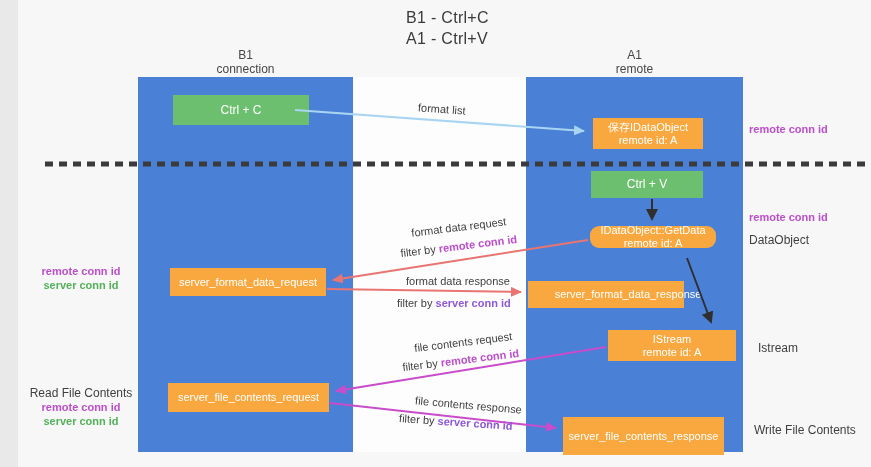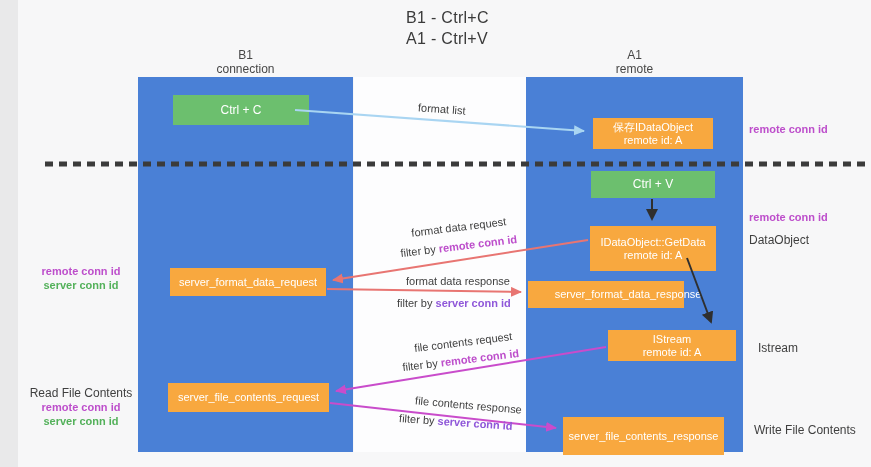--- a/index.html
+++ b/index.html
@@ -101,30 +101,30 @@
   </div>
 
   <div class="gap-band"></div>
   <div class="lane left"></div>
   <div class="lane right"></div>
 
   <div class="node green" style="left:155px; top:95px; width:136px; height:30px;">
     <span>Ctrl + C</span>
   </div>
 
-  <div class="node orange" style="left:575px; top:118px; width:120px; height:31px;">
+  <div class="node orange" style="left:575px; top:118px; width:110px; height:31px;">
     <span>保存IDataObject</span>
     <span>remote id: A</span>
   </div>
 
-  <div class="node green" style="left:573px; top:171px; width:124px; height:27px;">
+  <div class="node green" style="left:573px; top:171px; width:112px; height:27px;">
     <span>Ctrl + V</span>
   </div>
 
-  <div class="node orange" style="left:572px; top:226px; width:126px; height:45px;">
+  <div class="node orange" style="left:572px; top:226px; width:126px; height:22px;border-radius:9px;">
     <span>IDataObject::GetData</span>
     <span>remote id: A</span>
   </div>
 
   <div class="node orange" style="left:152px; top:268px; width:156px; height:28px;">
     <span>server_format_data_request</span>
   </div>
 
   <div class="node orange" style="left:510px; top:281px; width:156px; height:27px;padding-left:44px;">
     <span>server_format_data_response</span>

